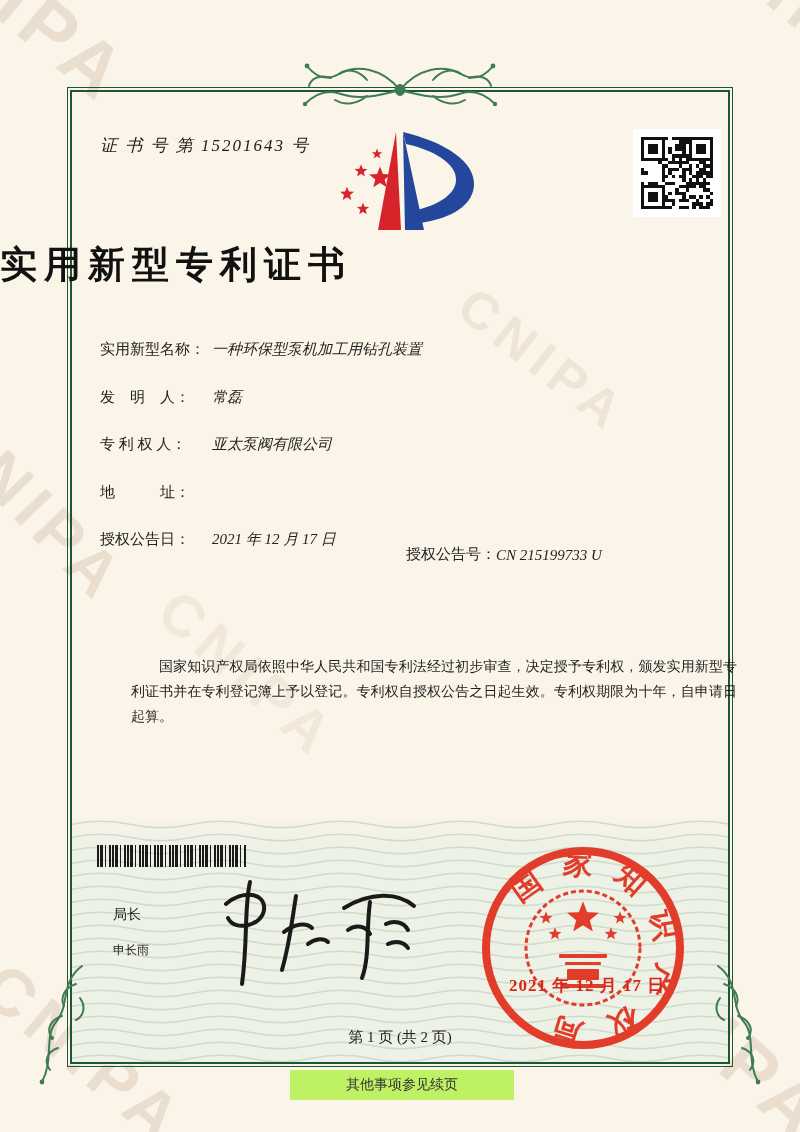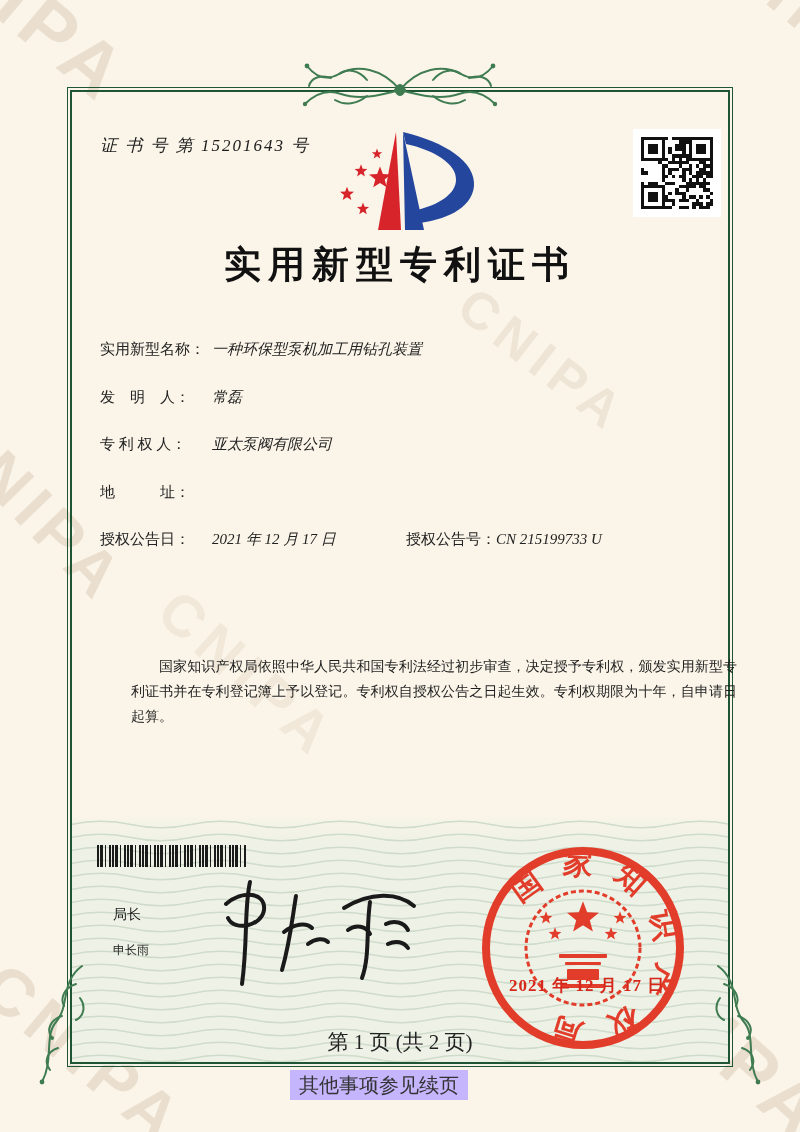--- a/index.html
+++ b/index.html
@@ -11,46 +11,46 @@
   
   .guilloche{position:absolute;left:71px;top:818px;width:658px;height:247px;}
   
   .frame{position:absolute;left:67px;top:87px;width:664px;height:978px;border:1px solid #1d5535;}
   .frame-inner{position:absolute;left:2px;top:2px;right:2px;bottom:2px;border:2px solid #1d5535;}
   
   .cert-no{position:absolute;left:100px;top:134px;font-size:17px;letter-spacing:2px;color:#1c1c1c;font-style:italic;}
   .logo{position:absolute;left:330px;top:124px;width:150px;height:114px;}
   .qr-box{position:absolute;left:633px;top:129px;width:88px;height:88px;background:#fff;}
   .qr-box svg{position:absolute;left:8px;top:8px;}
-  .title{position:absolute;left:0;top:240px;width:100%;text-align:center;font-size:37px;
+  .title{position:absolute;left:0;top:240px;width:100%;font-size:37px;
          font-weight:bold;letter-spacing:7px;color:#111;}
   
   .fields{position:absolute;left:100px;top:326px;width:604px;}
   .frow{position:relative;height:47.5px;font-size:15px;display:flex;align-items:center;}
   .flabel{display:inline-block;min-width:112px;white-space:nowrap;}
   .fvalue{white-space:nowrap;font-style:italic;}
-  .fpair2{position:absolute;left:306px;top:0;height:100%;display:flex;align-items:center;}
+  .fpair2{position:absolute;left:306px;top:0;height:100%;display:flex;align-items:flex-end;}
   
   .body-text{position:absolute;left:100px;top:655px;width:606px;font-size:14px;
              line-height:1.78;text-align:justify;color:#1e1e1e;margin-left:31px;}
   .body-text p{margin:0;text-indent:2em;}
   
   .barcode{position:absolute;left:97px;top:845px;width:150px;height:22px;
            background:repeating-linear-gradient(90deg,#1b1b1b 0 2px,transparent 2px 3px,
            #1b1b1b 3px 6px,transparent 6px 8px,#1b1b1b 8px 9px,transparent 9px 12px,
            #1b1b1b 12px 14px,transparent 14px 15px);}
   .sig-title{position:absolute;left:113px;top:906px;font-size:14px;font-family:"Liberation Sans",sans-serif;color:#1b1b1b;}
   .sig-name{position:absolute;left:113px;top:942px;font-size:12px;font-family:"Liberation Sans",sans-serif;color:#1b1b1b;}
   .signature{position:absolute;left:212px;top:874px;}
   .seal{position:absolute;left:477px;top:842px;width:212px;height:212px;}
   .seal-date{position:absolute;left:492px;top:974px;width:190px;text-align:center;
              font-size:17px;font-weight:bold;color:#d6281a;letter-spacing:1px;}
-  .page-num{position:absolute;left:0;top:1028px;width:100%;text-align:center;font-size:21px;color:#222;}
-  .foot-note{position:absolute;left:290px;top:1070px;width:178px;height:30px;background:#c4b5fd;
-             display:flex;align-items:center;justify-content:center;font-size:20px;color:#333;}
+  .page-num{position:absolute;left:0;top:1028px;width:100%;text-align:center;font-size:15px;color:#222;}
+  .foot-note{position:absolute;left:290px;top:1070px;width:224px;height:30px;background:#bef264;
+             display:flex;align-items:center;justify-content:center;font-size:14px;color:#333;}
   .orn{position:absolute;pointer-events:none;}
 </style>
 </head>
 <body>
 
 <div class="page">
 
   <div class="wm" style="left:-120px;top:-44px;font-size:76px;transform:rotate(40deg);">CNIPA</div>
   <div class="wm" style="left:662px;top:-50px;font-size:68px;transform:rotate(40deg);">CNIPA</div>
   <div class="wm" style="left:444px;top:330px;font-size:52px;transform:rotate(38deg);color:rgba(186,160,130,0.18);">CNIPA</div>

